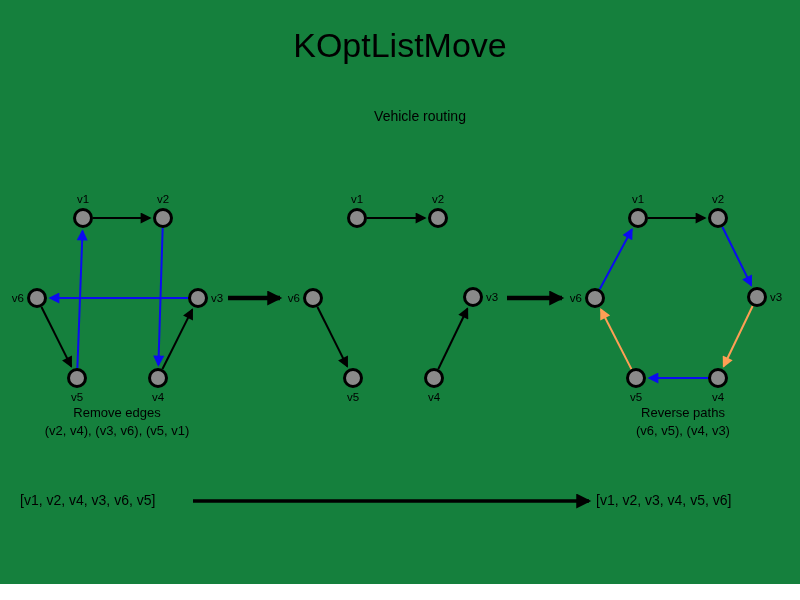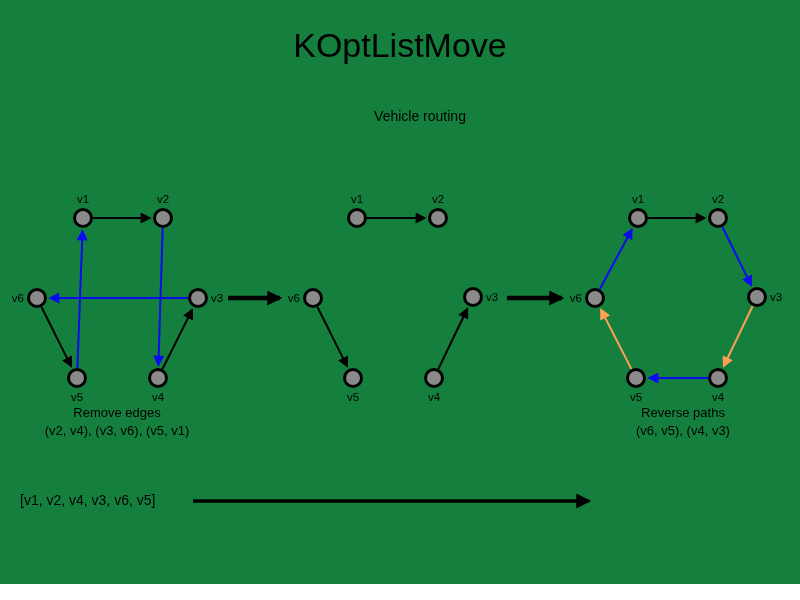--- a/index.html
+++ b/index.html
@@ -164,14 +164,15 @@
   <div class="caption caption-remove">
     <div>Remove edges</div>
     <div>(v2, v4), (v3, v6), (v5, v1)</div>
   </div>
   <div class="caption caption-reverse">
     <div>Reverse paths</div>
     <div>(v6, v5), (v4, v3)</div>
   </div>
 
   <div class="list-text list-before">[v1, v2, v4, v3, v6, v5]</div>
+  <div class="list-text list-after">[v1, v2, v3, v4, v5, v6]</div>
 
 </div>
 
 </body></html>

